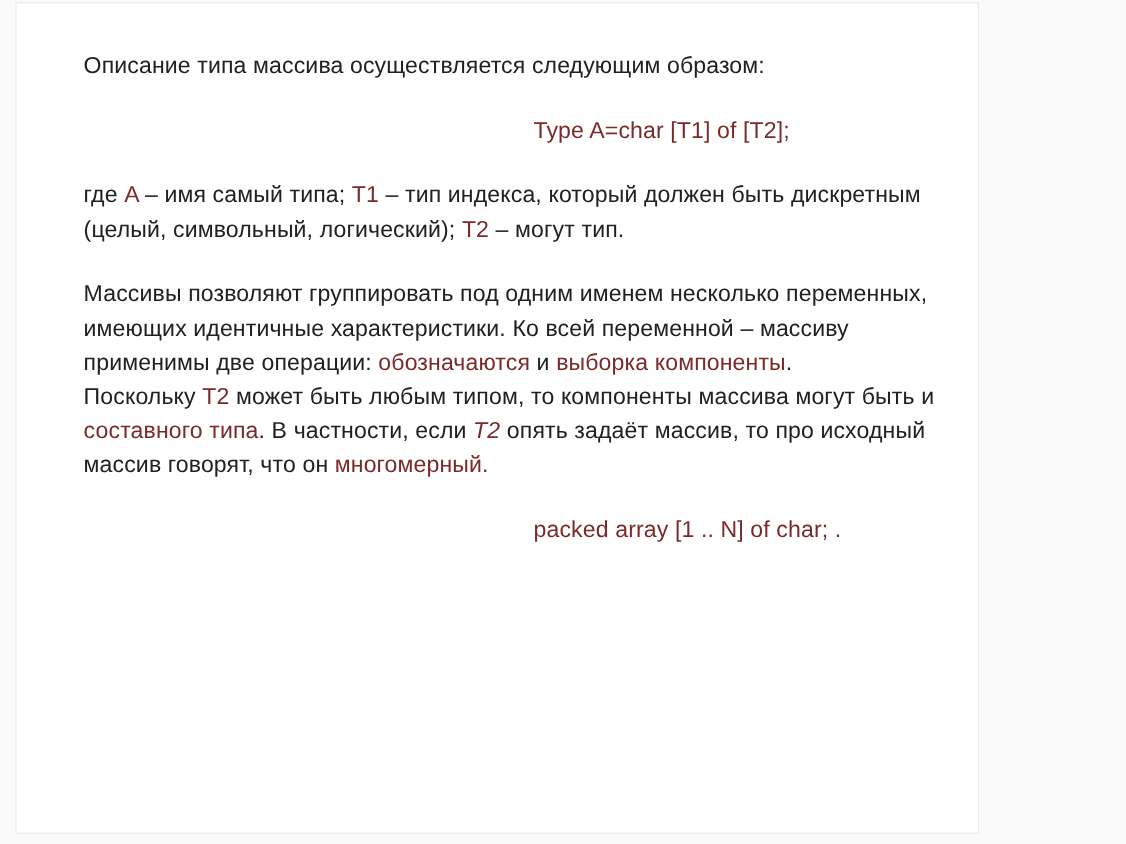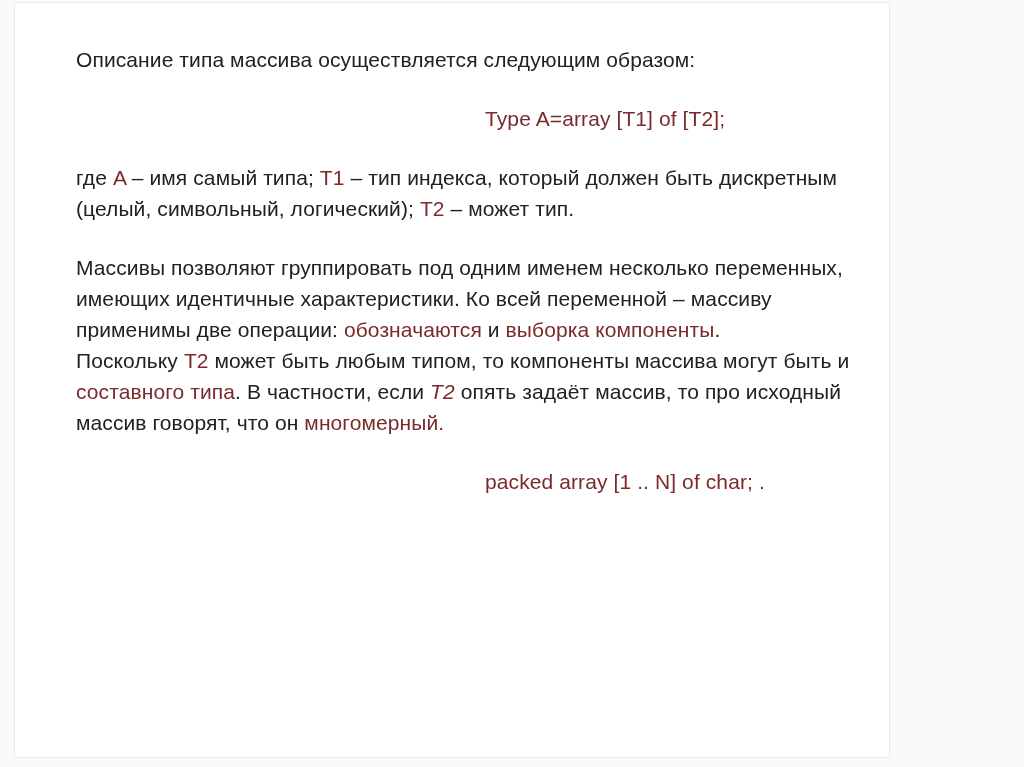--- a/index.html
+++ b/index.html
@@ -38,23 +38,23 @@
   .run-plain{color:var(--ink);}
   .run-accent{color:var(--accent);}
   .run-accent-bold{color:var(--accent);font-weight:normal;}
   .run-accent-italic{color:var(--accent);font-style:italic;}
 </style>
 </head>
 <body>
 
 <div class="slide-frame">
   <div class="para"><span class="run-plain">Описание типа массива осуществляется следующим образом:</span></div>
-  <div class="para code-line"><span class="run-accent">Type A=array [T1] of [T2];</span></div>
+  <div class="para code-line"><span class="run-accent">Type A=char [T1] of [T2];</span></div>
   <div class="para"><span class="run-plain">где </span><span class="run-accent">A</span><span class="run-plain"> – имя самый типа; </span><span class="run-accent">T1</span><span class="run-plain"> – тип индекса, который должен быть дискретным
-(целый, символьный, логический); </span><span class="run-accent">T2</span><span class="run-plain"> – может тип.</span></div>
+(целый, символьный, логический); </span><span class="run-accent">T2</span><span class="run-plain"> – могут тип.</span></div>
   <div class="para"><span class="run-plain">Массивы позволяют группировать под одним именем несколько переменных,
 имеющих идентичные характеристики. Ко всей переменной – массиву
 применимы две операции: </span><span class="run-accent">обозначаются</span><span class="run-plain"> и </span><span class="run-accent">выборка компоненты</span><span class="run-plain">.
 Поскольку </span><span class="run-accent">T2</span><span class="run-plain"> может быть любым типом, то компоненты массива могут быть и
 </span><span class="run-accent">составного типа</span><span class="run-plain">. В частности, если </span><span class="run-accent-italic">T2</span><span class="run-plain"> опять задаёт массив, то про исходный
 массив говорят, что он </span><span class="run-accent-bold">многомерный.</span></div>
   <div class="para code-line"><span class="run-accent">packed array [1 .. N] of char; .</span></div>
 </div>
 
 </body></html>

